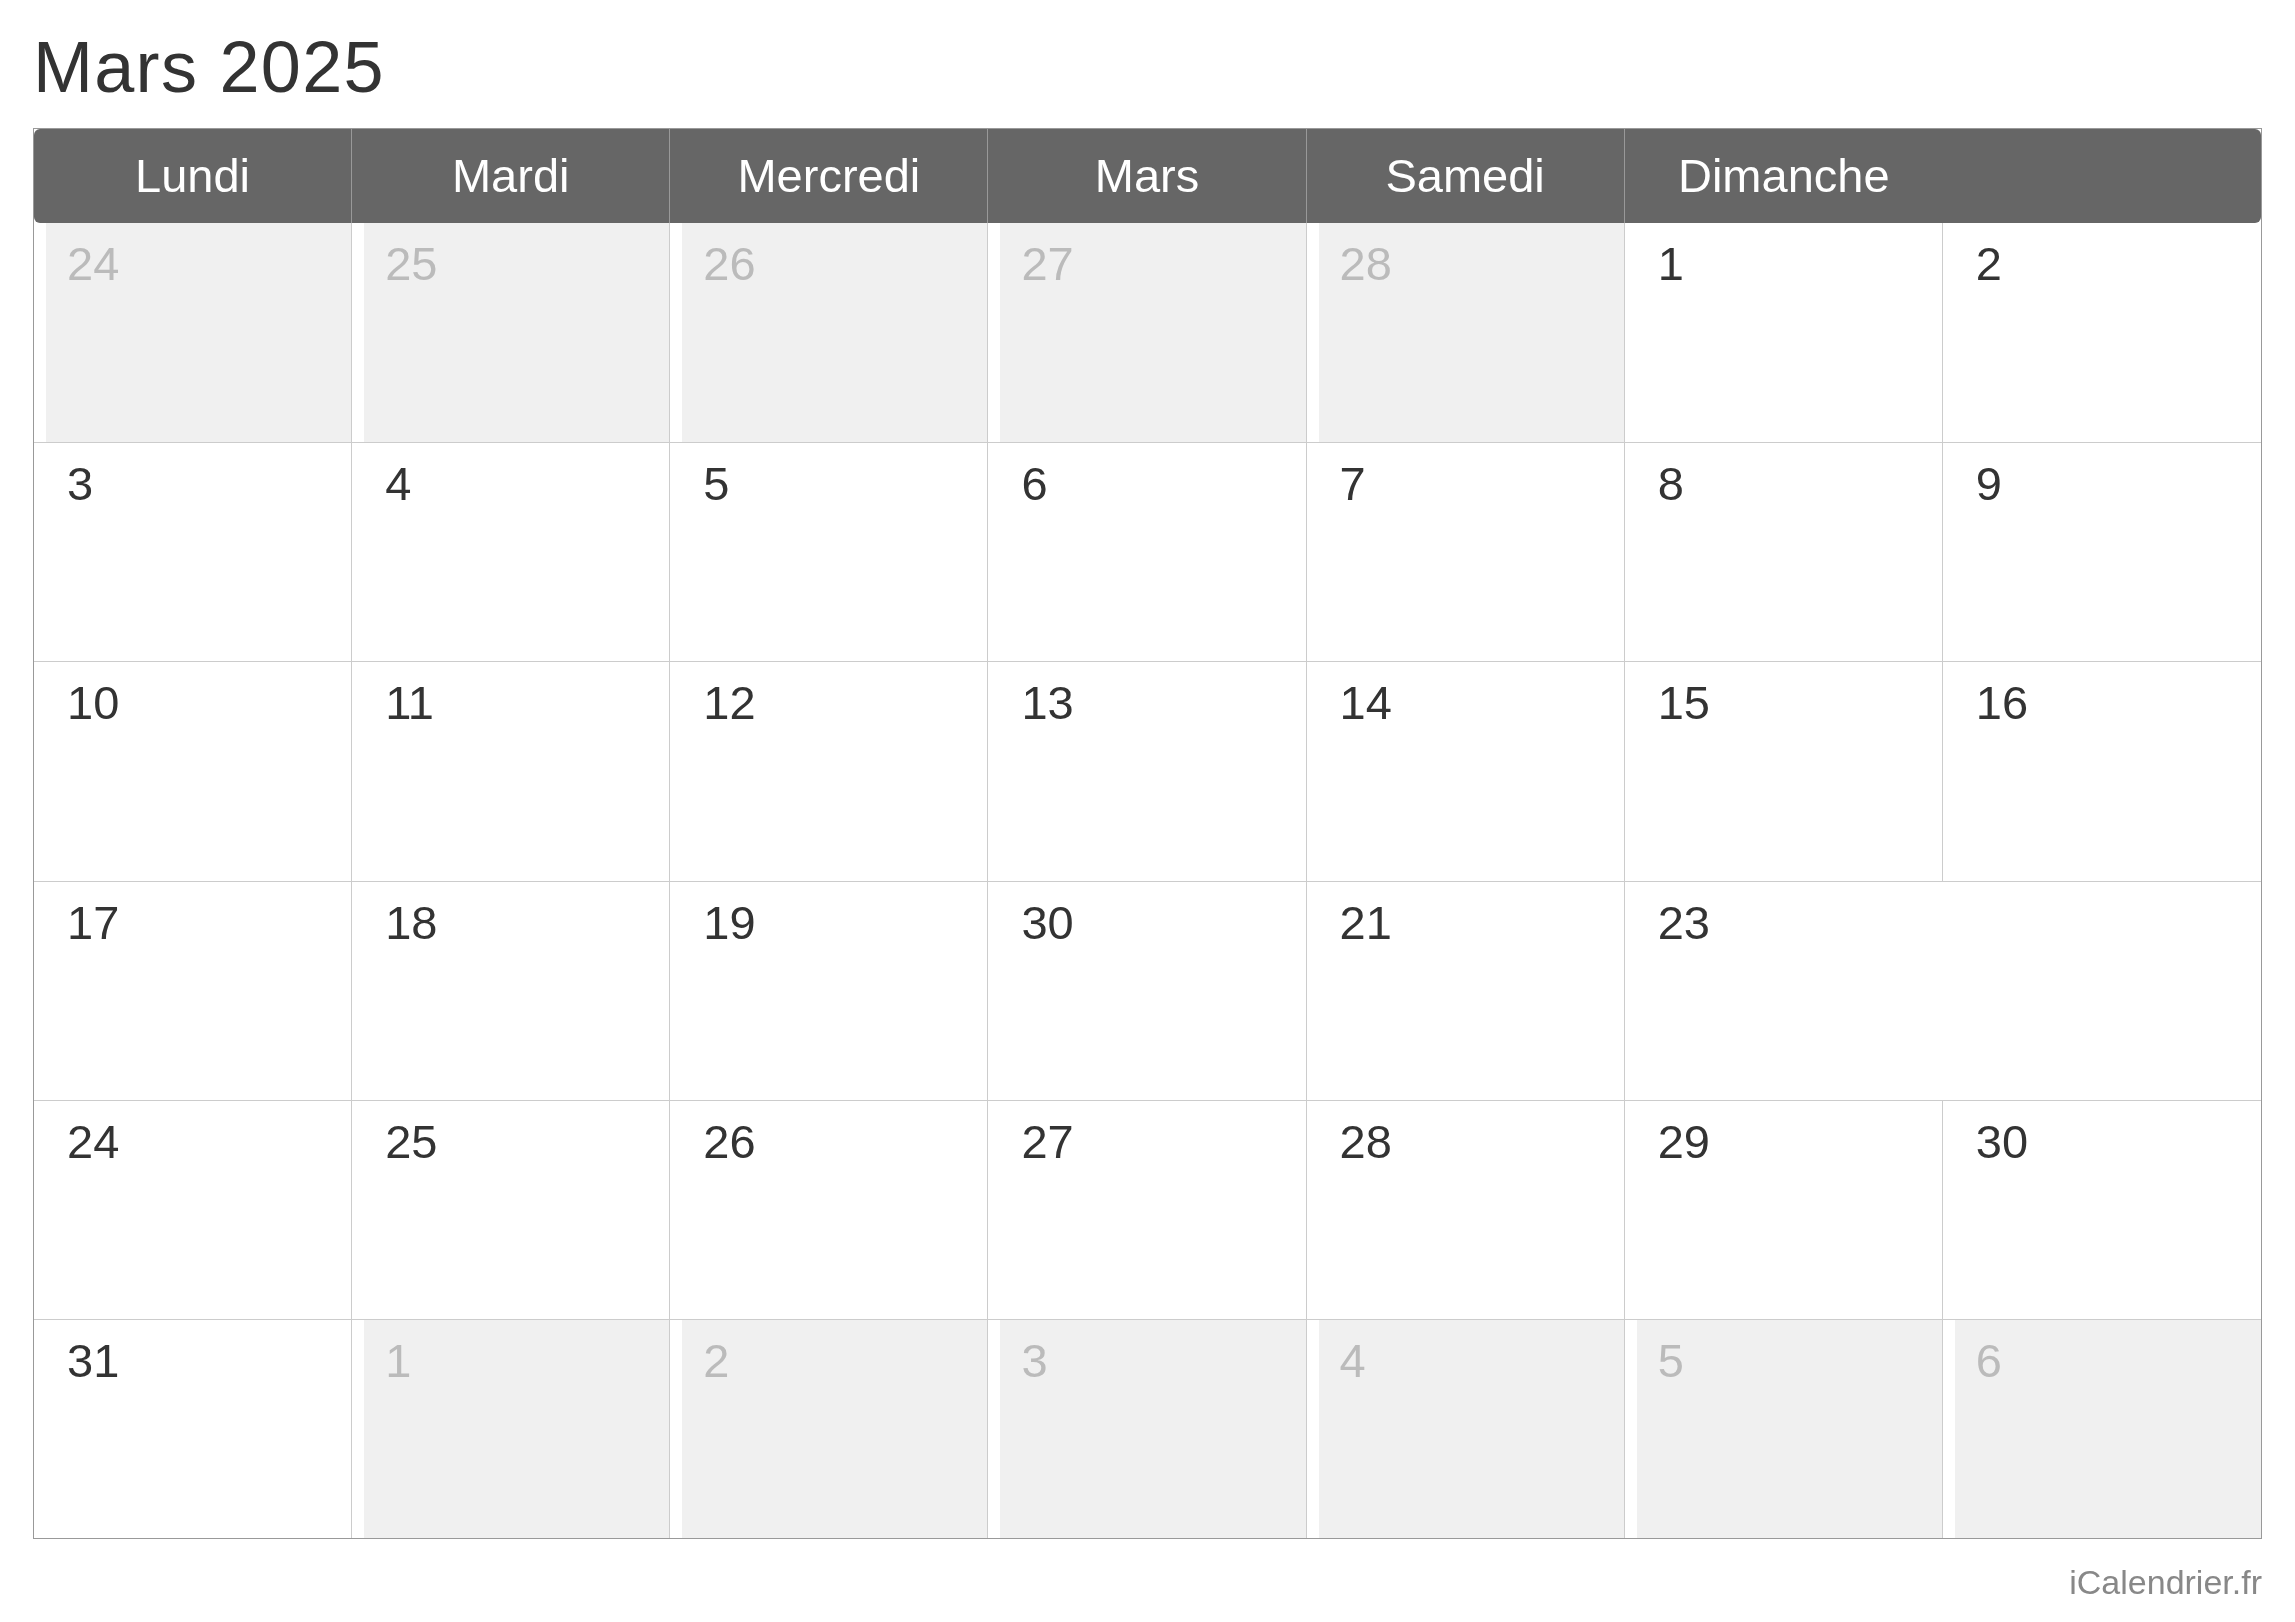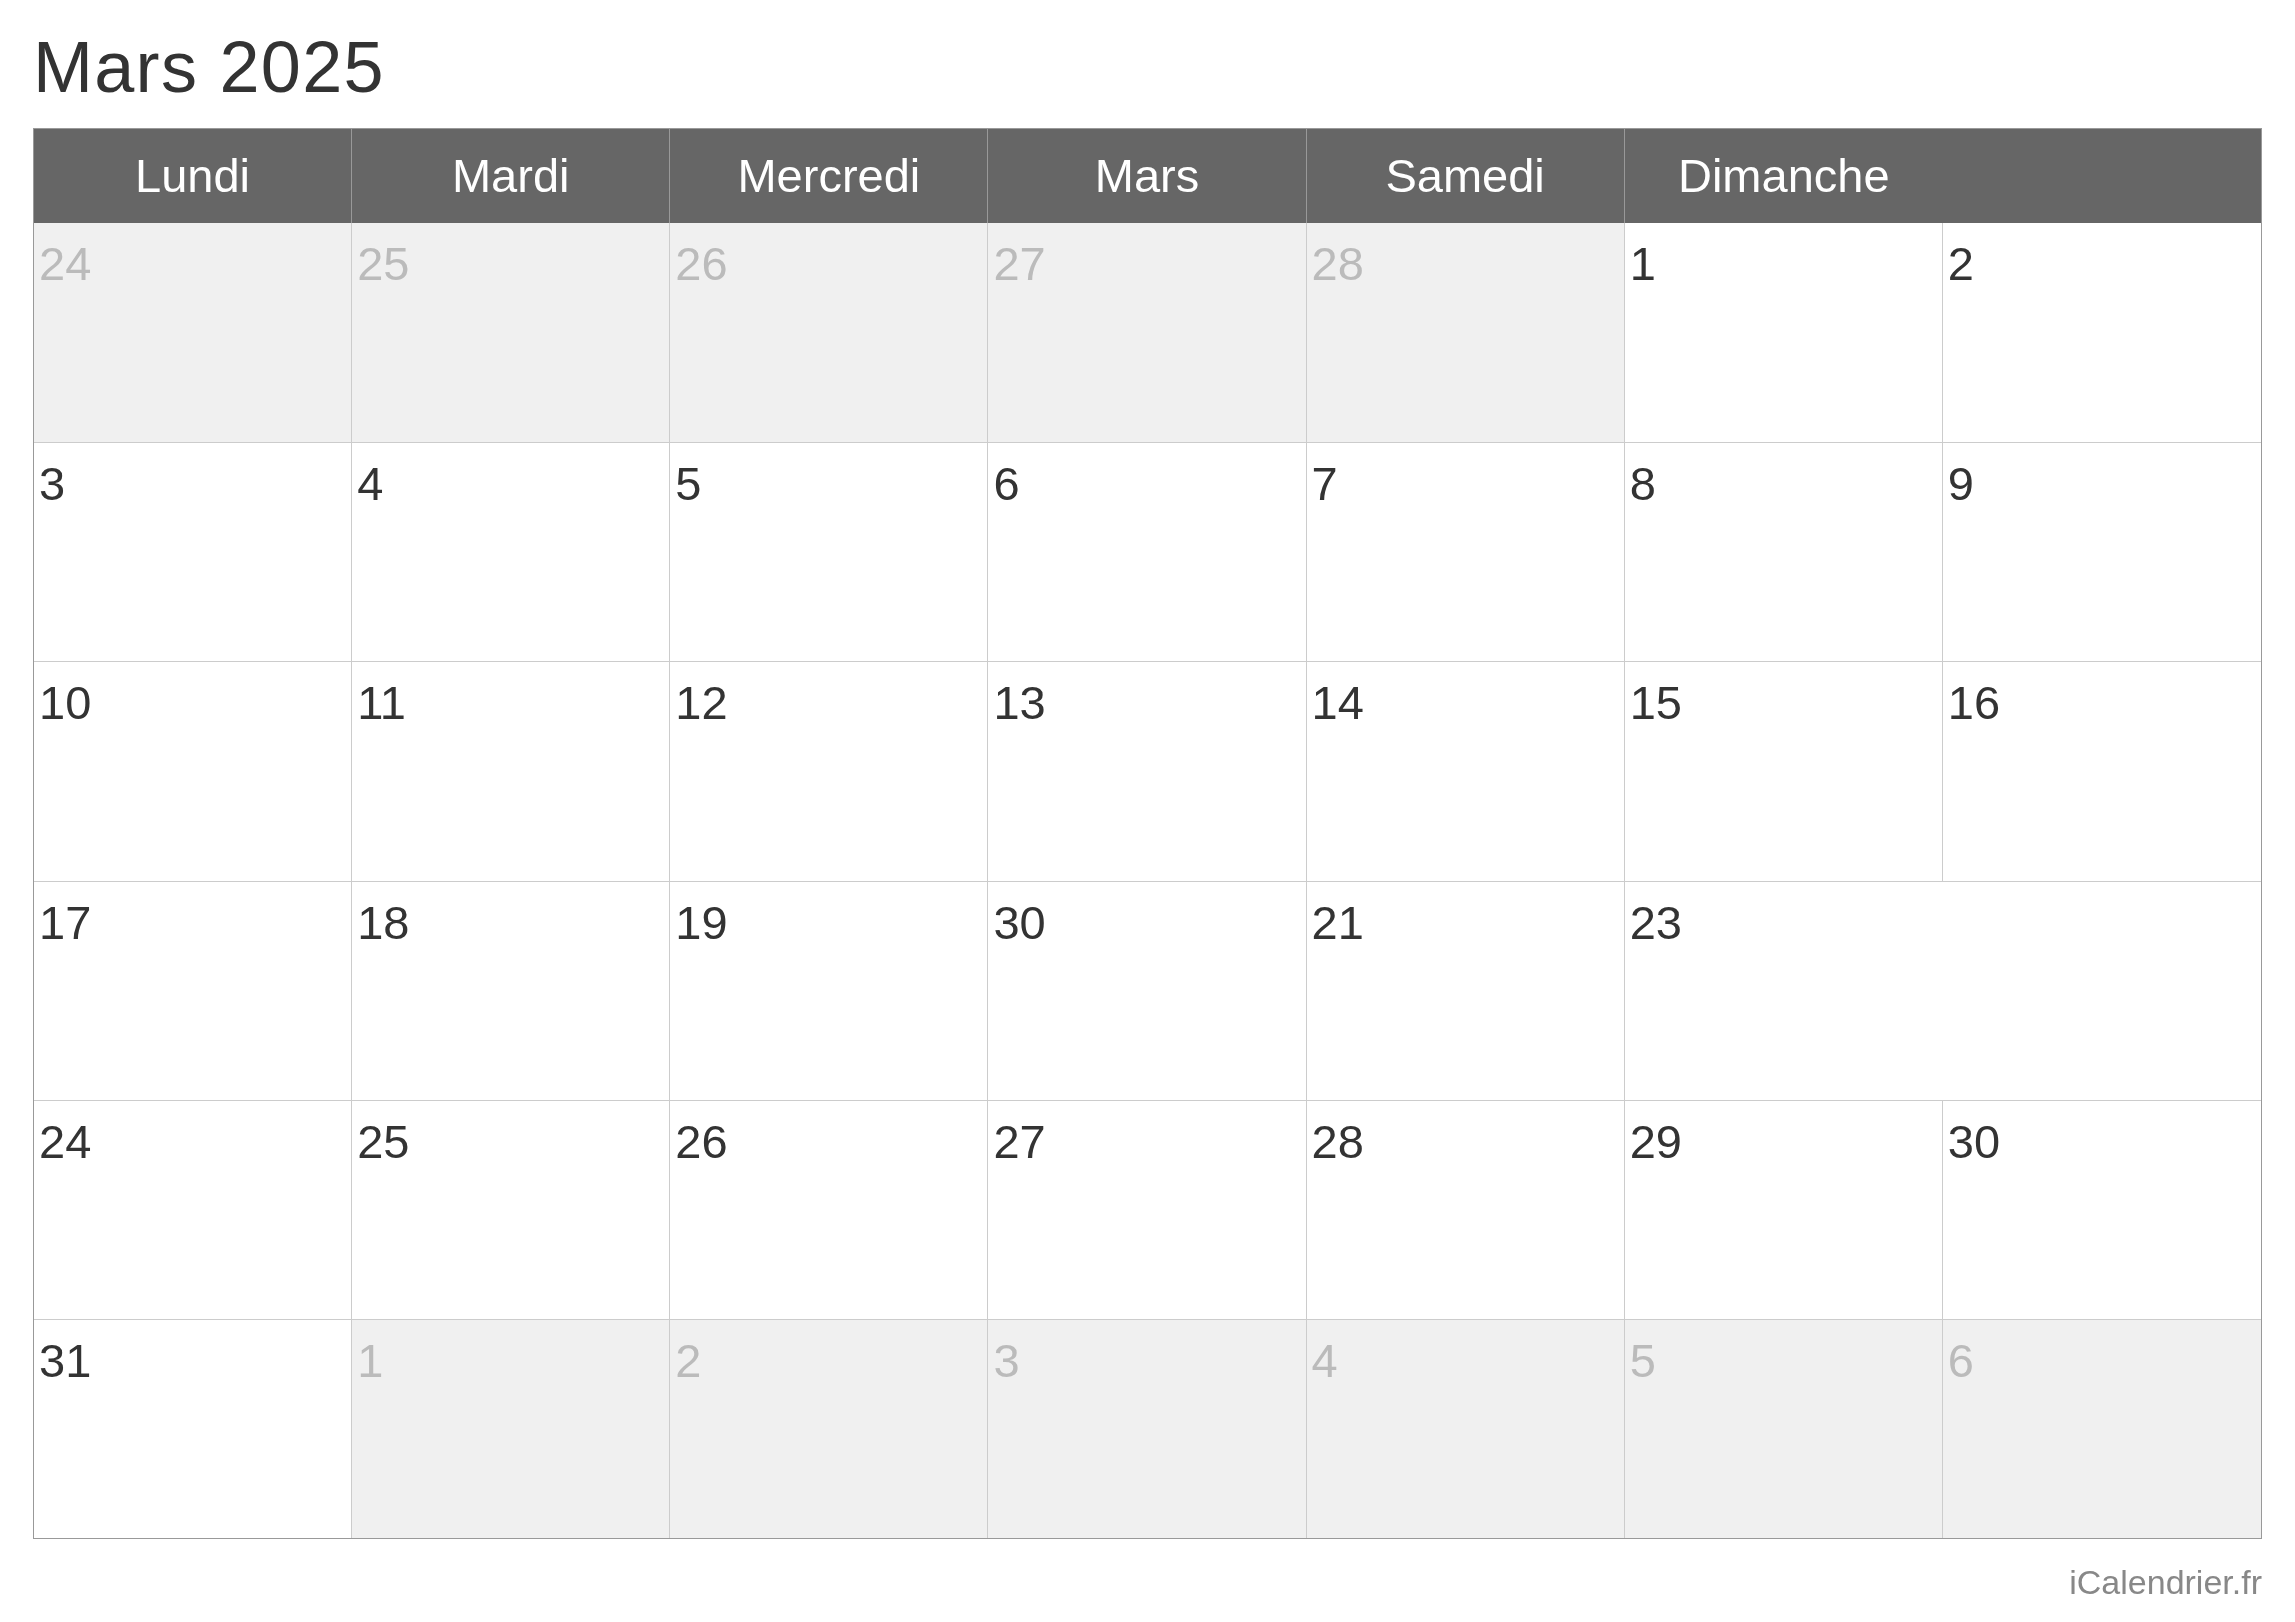--- a/index.html
+++ b/index.html
@@ -22,20 +22,21 @@
     .calendar {
       flex: 1;
       display: flex;
       flex-direction: column;
       border: 1.3px solid #999;
     }
     .calendar-header {
       display: grid;
       grid-template-columns: repeat(7, 1fr);
       background-color: #666;
+      border-radius: 6px;
     }
     .header-cell {
       color: #fff;
       font-size: 47px;
       font-weight: normal;
       text-align: center;
       padding: 19.6px 6.5px;
       border-right: 1.3px solid #999;
     }
     .header-cell:last-child {
@@ -49,23 +50,24 @@
     .calendar-week {
       display: grid;
       grid-template-columns: repeat(7, 1fr);
       border-top: 1.3px solid #ccc;
     }
     .calendar-week:first-child {
       border-top: none;
     }
     .calendar-day {
       border-right: 1.3px solid #ccc;
-      padding: 13px 5px;
+      padding: 13px 21px;
       position: relative;
       min-height: 183px;
+      margin-left: 12px;
     }
     .calendar-day:last-child {
       border-right: none;
     }
     .day-number {
       font-size: 47px;
       font-weight: normal;
     }
     .current-month .day-number {
       color: #333;

